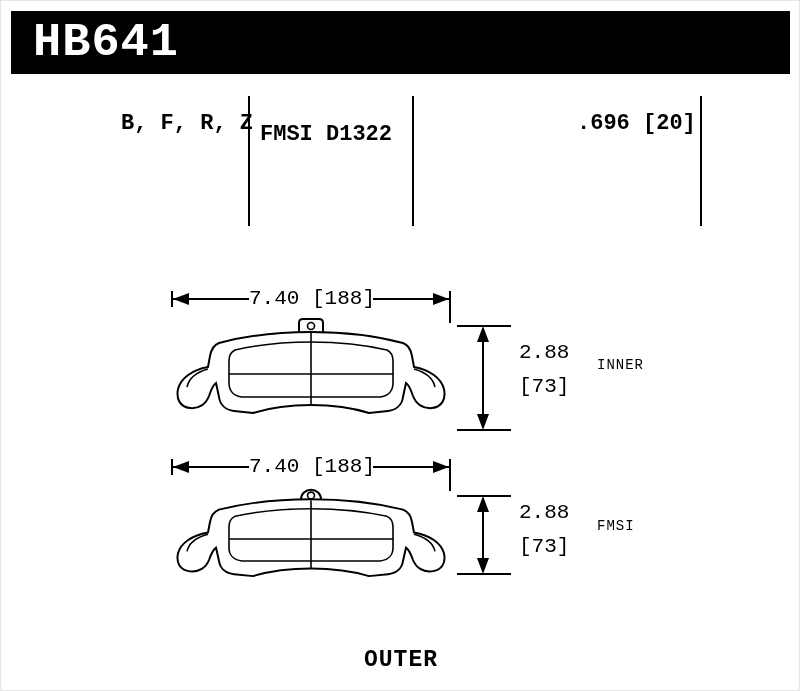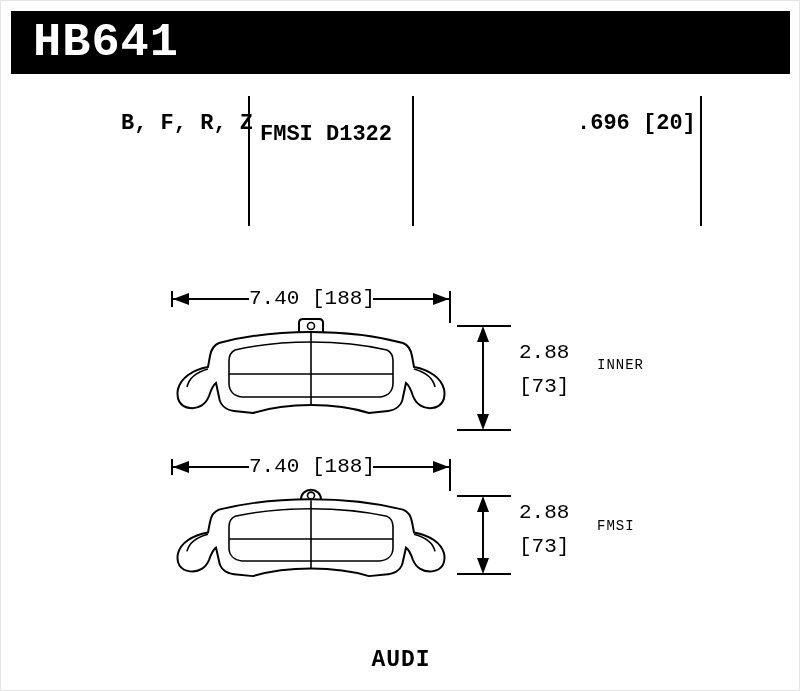--- a/index.html
+++ b/index.html
@@ -148,15 +148,15 @@
     <line x1="0" y1="3" x2="54" y2="3" stroke-width="2"></line>
     <line x1="0" y1="81" x2="54" y2="81" stroke-width="2"></line>
     <line x1="26" y1="8" x2="26" y2="76" stroke-width="2"></line>
     <polygon points="26,3 20,19 32,19" fill="#000000" stroke="none"></polygon>
     <polygon points="26,81 20,65 32,65" fill="#000000" stroke="none"></polygon>
   </svg>
   <div class="dim-text" style="left:518px; top:500px;">2.88</div>
   <div class="dim-text" style="left:518px; top:534px;">[73]</div>
   <div class="pos-label" style="left:596px; top:517px;">FMSI</div>
 
-  <div class="vehicle-label">AUDI</div>
+  <div class="vehicle-label">OUTER</div>
 
 </div>
 
 </body></html>

